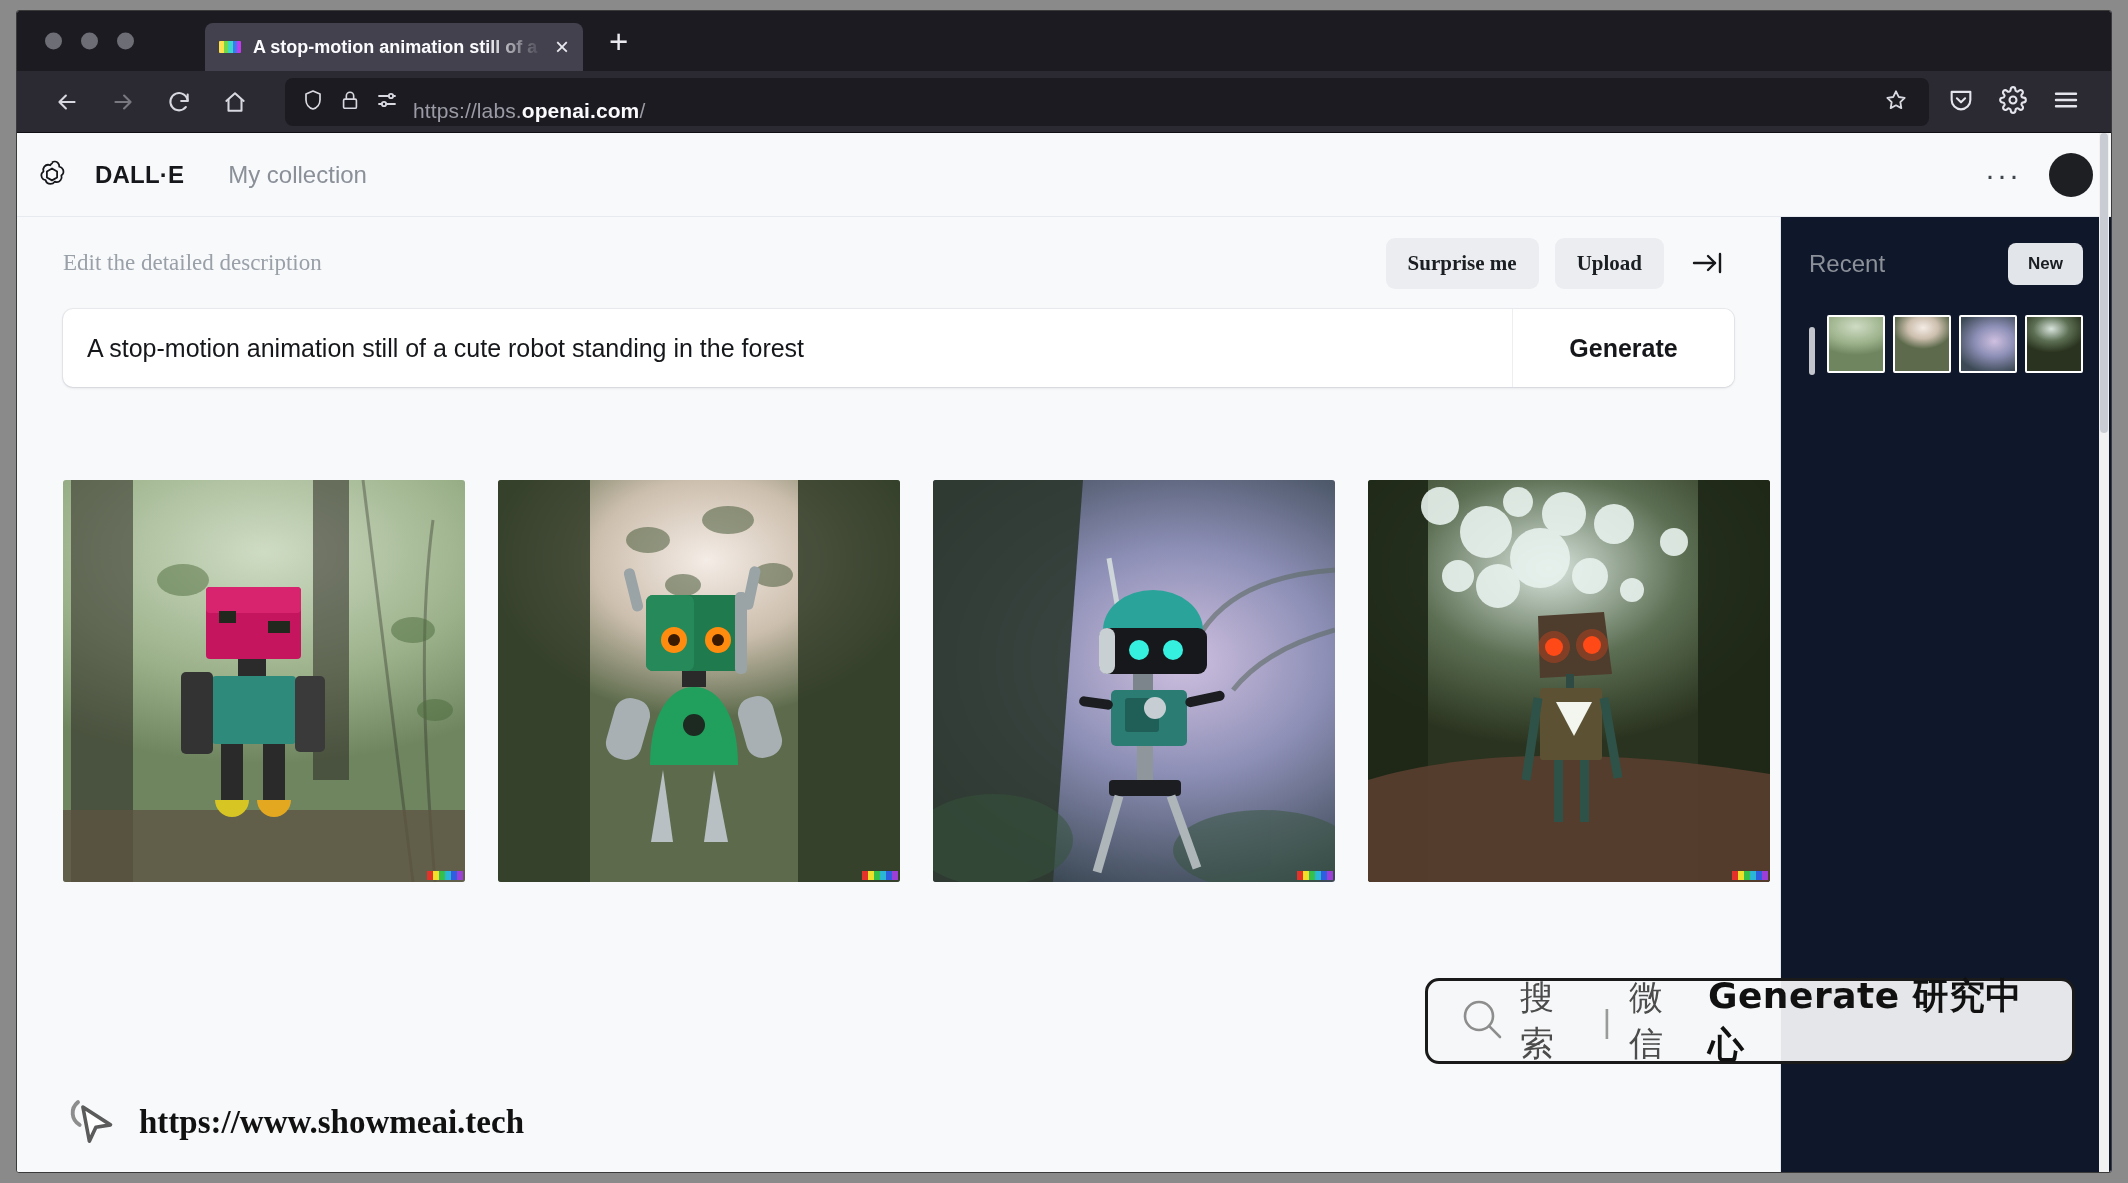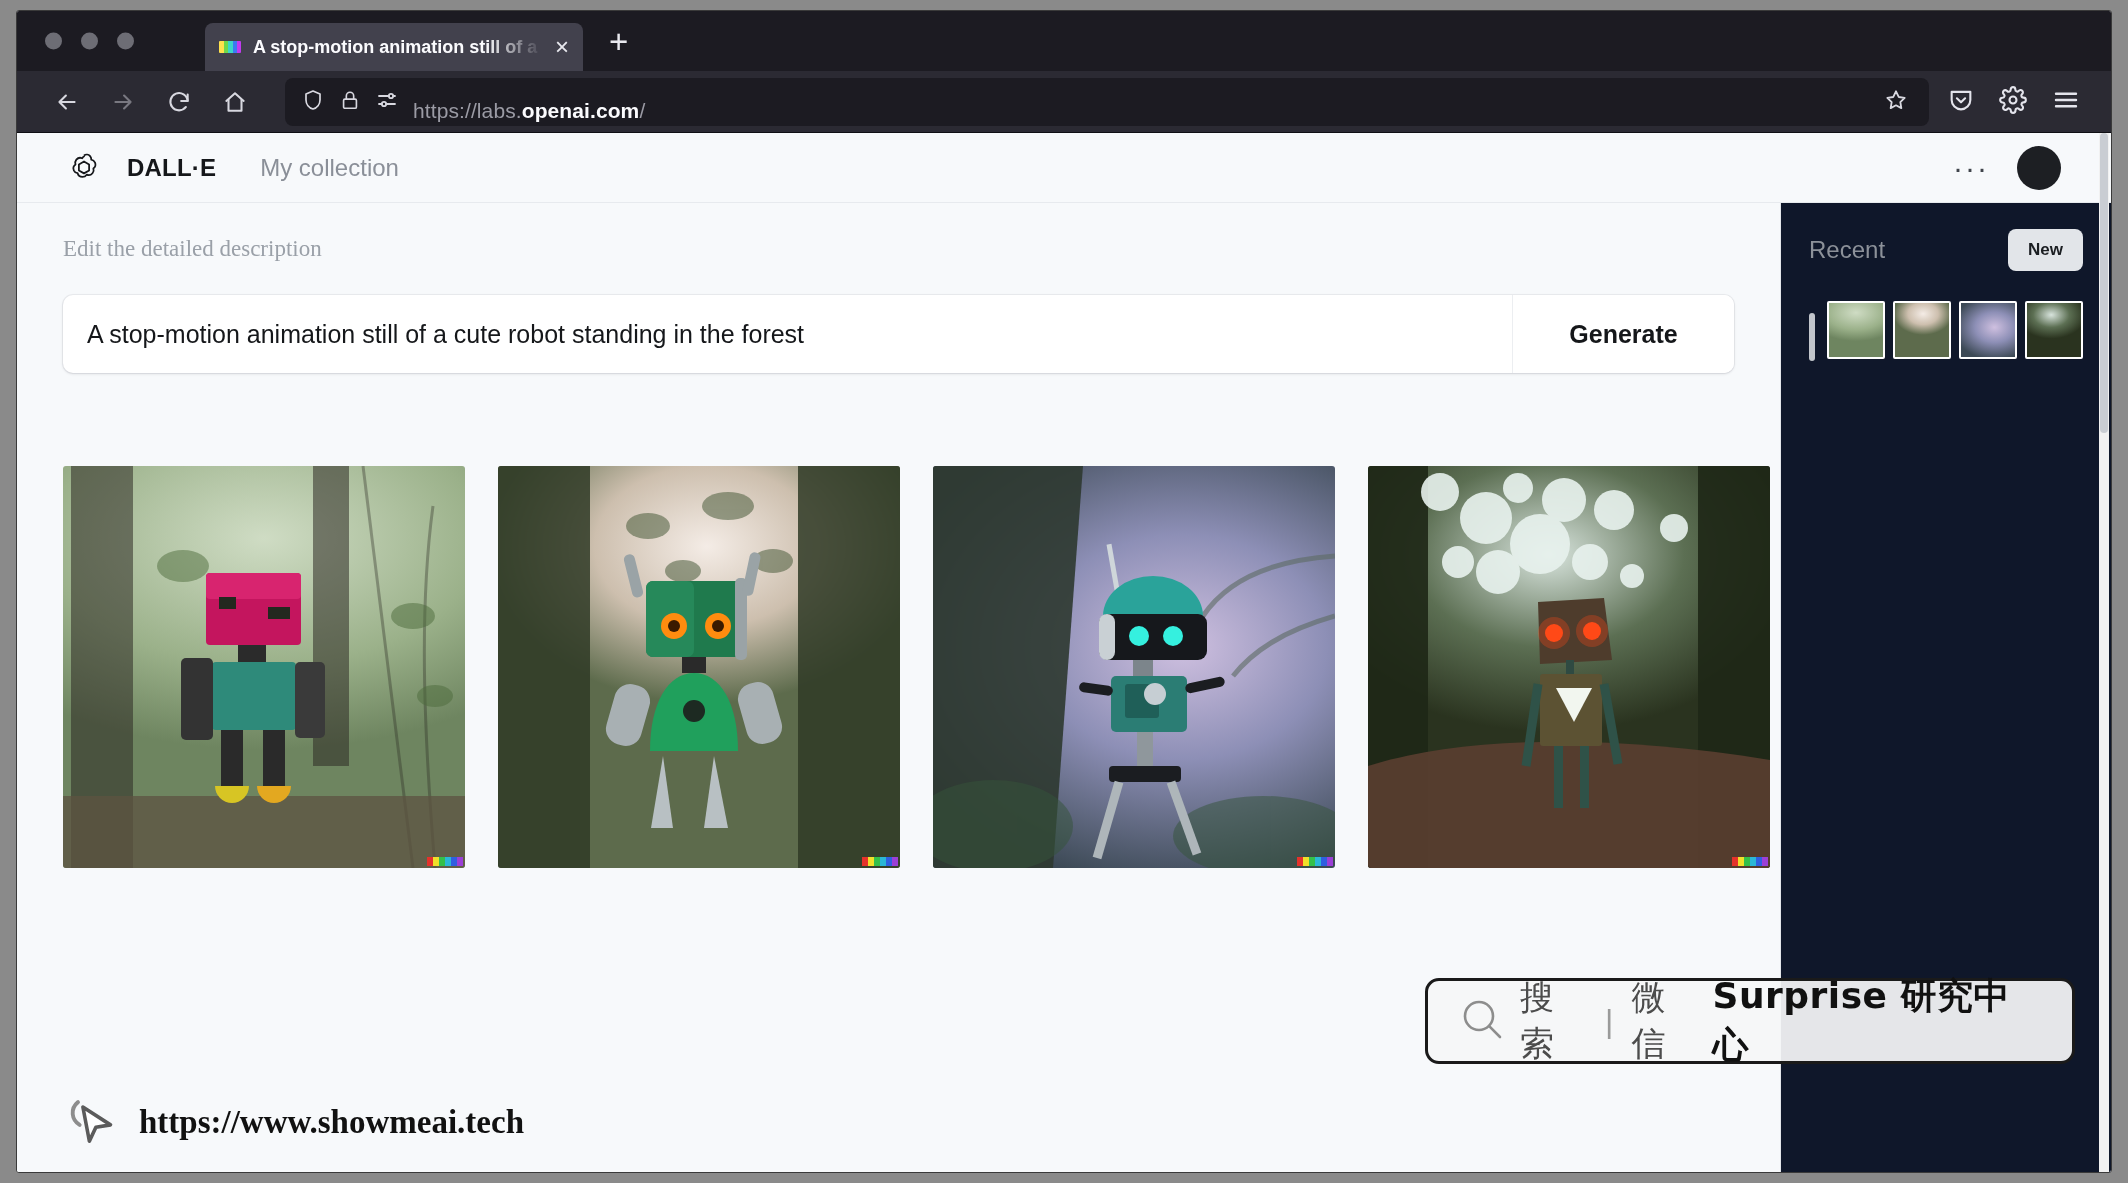--- a/index.html
+++ b/index.html
@@ -117,23 +117,23 @@
     position: absolute; right: 20px; top: 50%;
     transform: translateY(-50%);
     color: #d8d8e0;
   }
   .nav-right { display: flex; align-items: center; gap: 24px; padding-right: 8px; color: #e4e4ec; }
 
   
   .page { flex: 1; display: flex; flex-direction: column; background: #f7f9fb; position: relative; }
 
   .app-header {
-    height: 70px;
+    height: 84px;
     display: flex; align-items: center;
-    padding: 0 50px;
+    padding: 0 18px;
     border-bottom: 1px solid #e7eaee;
     background: #f7f9fb;
     flex: none;
   }
   .brand { display: flex; align-items: center; gap: 26px; }
   .oai-logo { width: 34px; height: 34px; }
   .brand-name { font-size: 24px; font-weight: 700; color: #15171a; letter-spacing: .2px; }
   .nav-link { font-size: 24px; color: #8a8f98; margin-left: 44px; font-weight: 500; }
   .header-right { margin-left: auto; display: flex; align-items: center; gap: 28px; }
   .dots { font-size: 30px; color: #40444b; letter-spacing: 2px; line-height: .6; }
@@ -421,20 +421,31 @@
         <span class="avatar"></span>
       </div>
     </div>
 
     <div class="work">
 
       <div class="main-col">
 
         <div class="prompt-bar">
           <span class="prompt-label">Edit the detailed description</span>
+          <div class="prompt-actions">
+            <button class="chip">Surprise me</button>
+            <button class="chip">Upload</button>
+            <span class="collapse-icon">
+              <svg width="34" height="28" viewBox="0 0 34 28" fill="none" stroke="currentColor" stroke-width="2.4" stroke-linecap="round" stroke-linejoin="round">
+                  <path d="M4 14h21"></path>
+                  <path d="M18 7l7 7-7 7"></path>
+                  <path d="M30 5v18"></path>
+                </svg>
+            </span>
+          </div>
         </div>
 
         <div class="input-row">
           <input class="prompt-input" type="text" value="A stop-motion animation still of a cute robot standing in the forest" style="">
           <button class="generate-btn">Generate</button>
         </div>
 
         <div class="gallery">
 
           <div class="gen-img img1">
@@ -631,21 +642,21 @@
     <div class="wm-search">
       <span class="wm-magnifier">
         <svg width="48" height="48" viewBox="0 0 24 24" fill="none" stroke="#8d8d8d" stroke-width="1.3">
             <circle cx="10.5" cy="10.5" r="7"></circle>
             <path d="M15.6 15.6L21 21" stroke-linecap="round"></path>
           </svg>
       </span>
       <span class="wm-cn">搜索</span>
       <span class="wm-sep">|</span>
       <span class="wm-cn">微信</span>
-      <span class="wm-bold">Surprise 研究中心</span>
+      <span class="wm-bold">Generate 研究中心</span>
     </div>
 
     <div class="wm-url">
       <span>
         <svg width="52" height="52" viewBox="0 0 32 32" fill="none">
           <path d="M8 5c-5 4-4 11 1 14" stroke="#8d8d8d" stroke-width="2.4" stroke-linecap="round"></path>
           <path d="M11 8l17 11-9 1.5L15 29z" fill="#ffffff" stroke="#5b5b5b" stroke-width="2.2" stroke-linejoin="round"></path>
         </svg>
       </span>
       <span class="wm-url-text">https://www.showmeai.tech</span>

